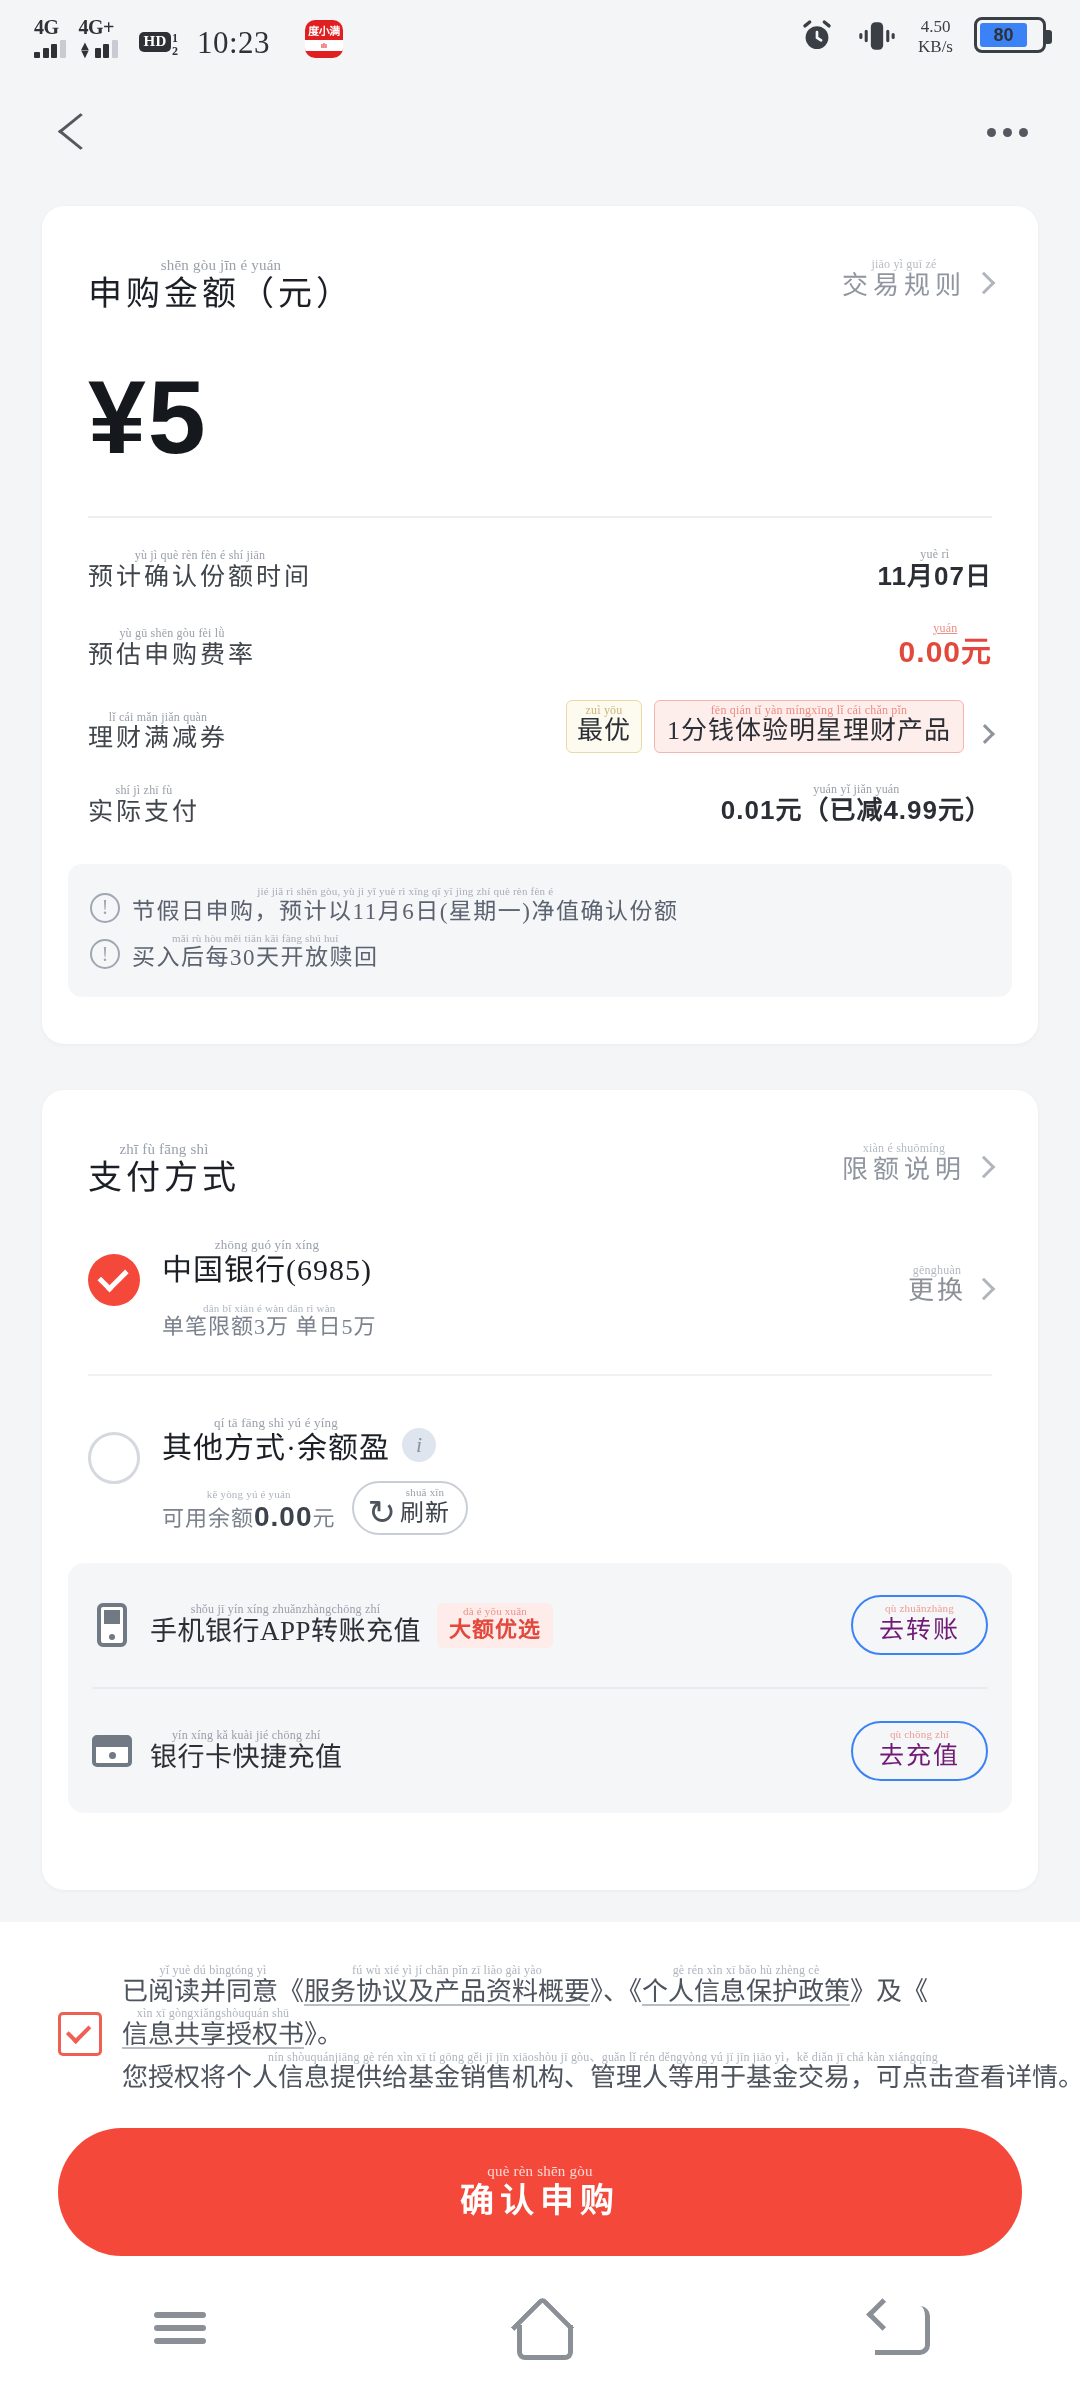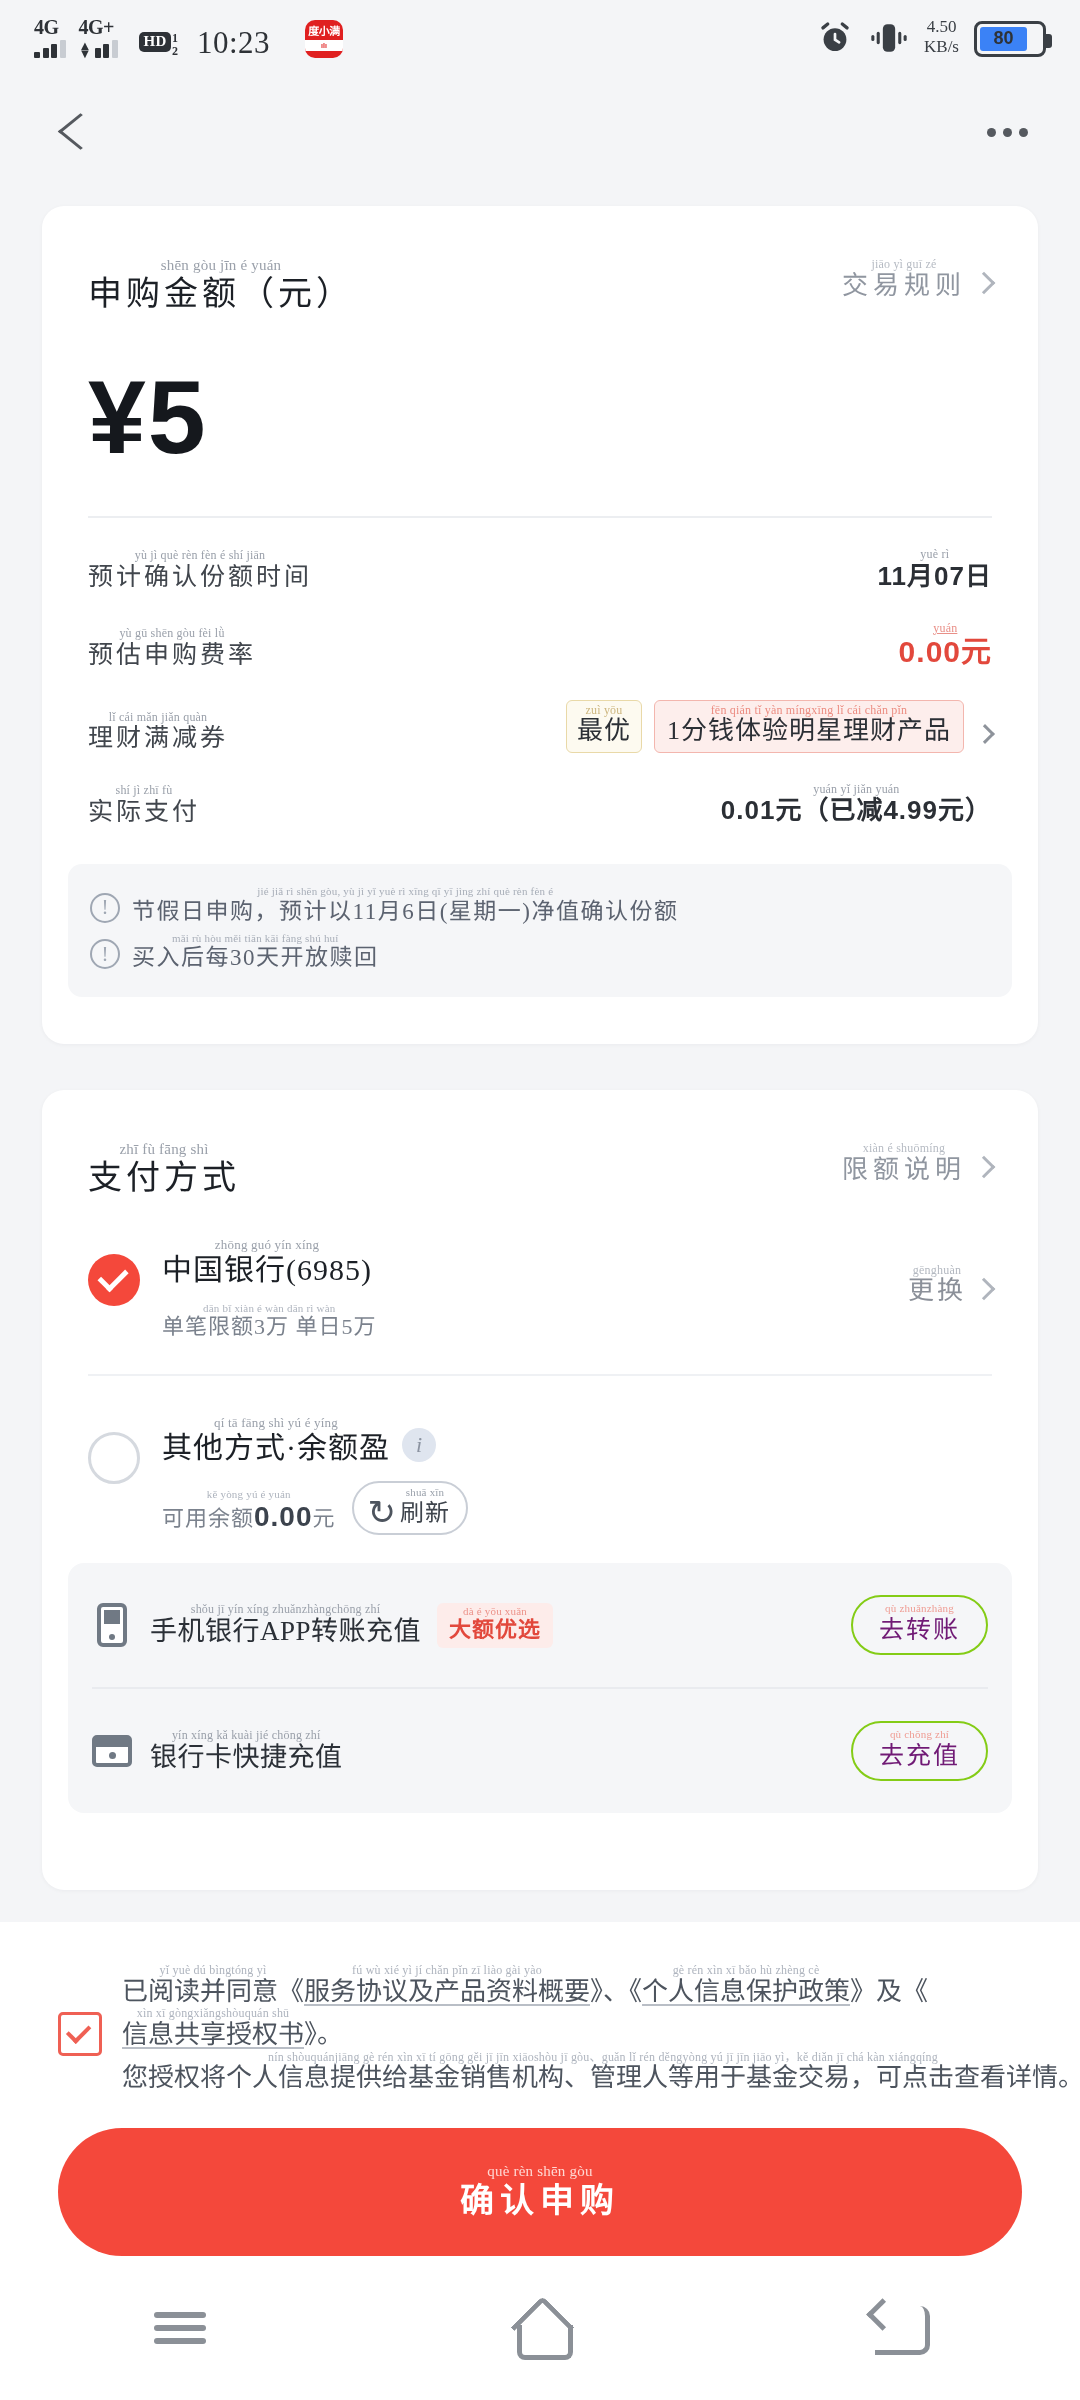--- a/index.html
+++ b/index.html
@@ -41,21 +41,21 @@
   .clock { font-size: 31px; letter-spacing: .5px; margin-left: 6px; line-height: 1; }
   .appicon { width: 38px; height: 38px; border-radius: 10px; background: #e02020;
              margin-left: 22px; position: relative; overflow: hidden;
              display:flex; flex-direction:column; align-items:center; justify-content:center; }
   .appicon .ai-t { color:#fff; font-size: 11px; font-weight:700; line-height:1;
                    font-family:"Liberation Sans",sans-serif; letter-spacing:-.5px;}
   .appicon .ai-b { width:100%; height:11px; background:#fff; margin-top:3px;
                    display:flex; align-items:center; justify-content:center; }
   .appicon .ai-b span { font-size:7px; color:#e02020; font-weight:700;
                         font-family:"Liberation Sans",sans-serif; }
-  .sb-right { margin-left: auto; display: flex; align-items: flex-end; gap: 15px; }
+  .sb-right { margin-left: auto; display: flex; align-items: flex-start; gap: 21px; }
   .netspeed { display:flex; flex-direction:column; align-items:center; line-height:1.15;
               font-size:17px; color:#3a3f45; font-family:"Liberation Serif",serif;}
   .battery { width: 72px; height: 36px; border: 3px solid #3a3f45; border-radius: 8px;
              position: relative; display:flex; align-items:center; padding:3px; }
   .battery:after { content:""; position:absolute; right:-9px; top:10px; width:6px; height:14px;
                    background:#3a3f45; border-radius: 0 3px 3px 0; }
   .battery .fill { height:100%; width:78%; background:#3b82f6; border-radius:3px;
                    display:flex; align-items:center; justify-content:center; }
   .battery .fill span { font-size:18px; font-weight:700; color:#2e3237;
                         font-family:"Liberation Sans",sans-serif;}
@@ -175,21 +175,21 @@
               position:relative; background:#fff; }
   .ico-card:before { content:""; position:absolute; left:0; top:0; right:0; height:8px;
                      background:#707984; }
   .ico-card:after { content:""; position:absolute; left:50%; bottom:4px; width:7px; height:7px;
                     margin-left:-3.5px; border-radius:50%; background:#707984; }
   .rc-main .tx { font-size:27px; color:#2b3037; letter-spacing:.5px; }
   .rc-main .py { font-size:12px; }
   .tag-hot { border-radius:6px; background:#fdecea; padding: 3px 12px 5px 12px; margin-left:16px; }
   .tag-hot .tx { font-size:22px; color:#e2483c; font-weight:700; letter-spacing:1px; }
   .tag-hot .py { font-size:11px; color:#ec9289; }
-  .rc-btn { margin-left:auto; border:2px solid #84cc16; border-radius:34px;
+  .rc-btn { margin-left:auto; border:2px solid #3b82f6; border-radius:34px;
             padding: 6px 26px 9px 26px; cursor:pointer; }
   .rc-btn .tx { font-size:25px; color:#701a75; letter-spacing:2px; }
   .rc-btn .py { font-size:11px; color:#ef9c93; }
 
   
   .bottom { position:absolute; left:0; bottom:144px; width:1080px; background:#fff;
             padding: 42px 58px 0 58px; }
   .agree { display:flex; align-items:center; }
   .chk { width:44px; height:44px; border:3px solid #ef6054; border-radius:5px; flex:0 0 auto;
          margin-right:20px; margin-top:10px; display:flex; align-items:center;

